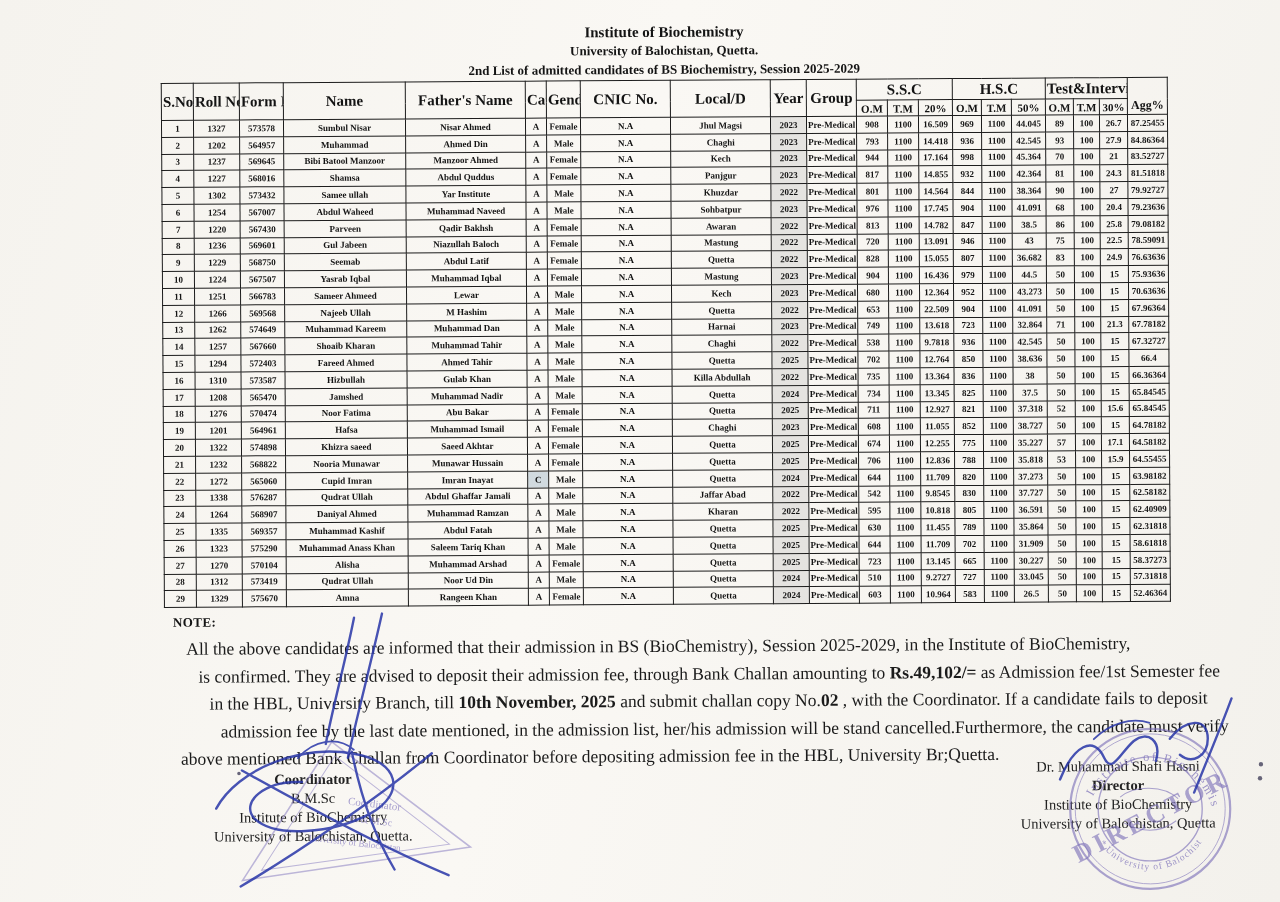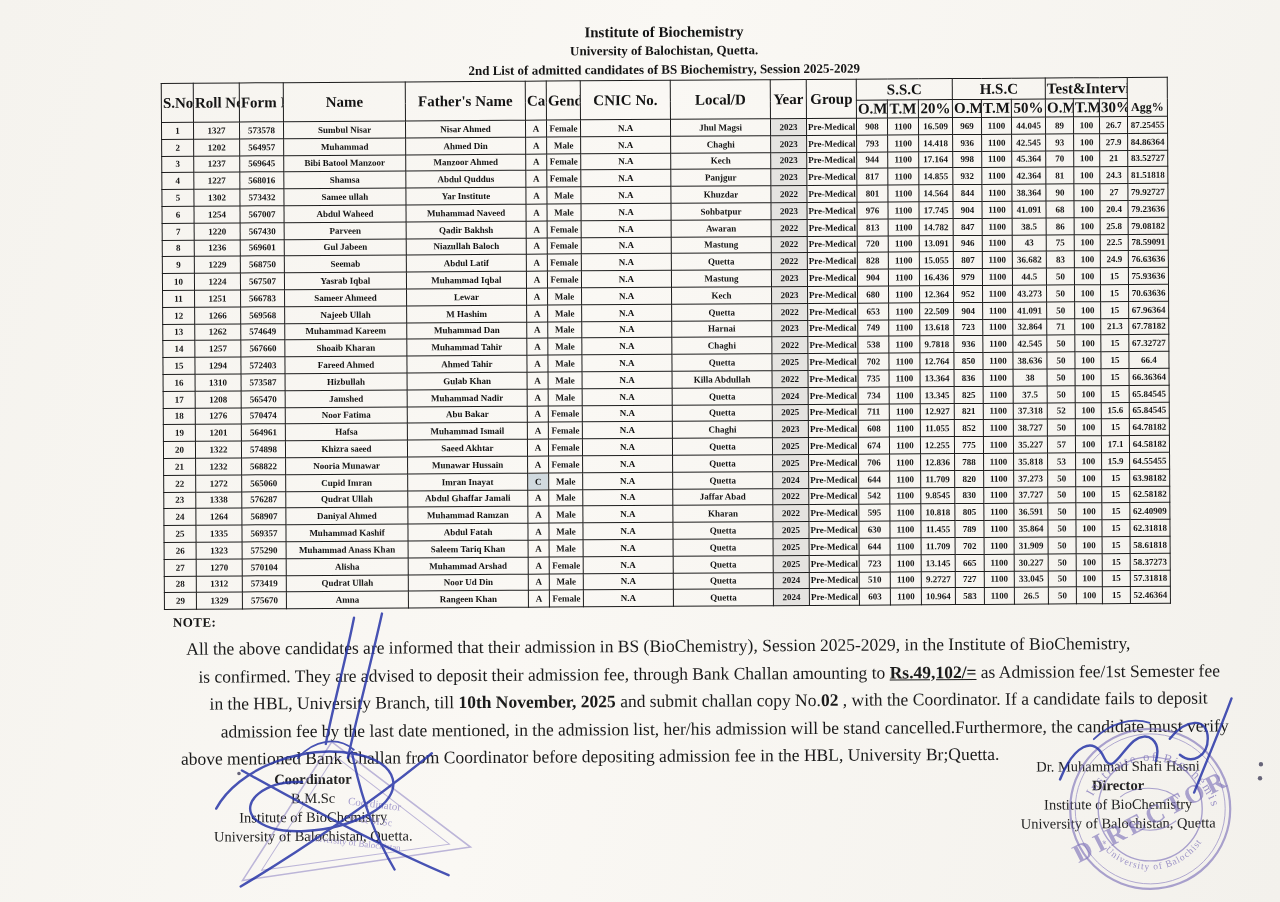--- a/index.html
+++ b/index.html
@@ -17,37 +17,37 @@
   .dh3{font-size:13px;margin-top:3px;}
 
   
   table.adm{position:absolute;left:163px;top:80px;width:1006px;border-collapse:collapse;table-layout:fixed;
     border:1.5px solid #161616;}
   table.adm th,table.adm td{
     border:1px solid #1d1d1d;font-weight:bold;text-align:center;
     padding:0 1px;overflow:hidden;white-space:nowrap;vertical-align:middle;background:transparent;
   }
   table.adm thead th{font-size:15px;height:20px;}
-  table.adm thead tr.sub th{font-size:15px;height:15px;}
+  table.adm thead tr.sub th{font-size:11px;height:15px;}
   table.adm thead th.aggh{font-size:12px;vertical-align:bottom;padding-bottom:1px;}
   table.adm td{font-size:9px;height:15.8px;}
   table.adm td.hl{background:rgba(110,112,120,0.14);margin-top:48px;}
   table.adm td.hlc{background:rgba(105,140,170,0.28);}
 
   
   .note-label{position:absolute;left:172px;top:612px;font-size:13px;font-weight:bold;letter-spacing:.4px;}
   .note{position:absolute;left:0;top:633px;width:1280px;font-size:17.5px;line-height:27.5px;color:#1b1b1b;}
   .note .ln{white-space:nowrap;}
   .ln1{padding-left:185px;}
   .ln2{padding-left:197px;}
   .ln3{padding-left:208px;}
   .ln4{padding-left:219px;}
   .ln5{padding-left:179px;}
   .b{font-weight:bold;margin-top:38px;}
-  .bu{font-weight:bold;text-decoration:underline;}
+  .bu{font-weight:bold;}
 
   
   .sig{position:absolute;text-align:center;font-size:14.5px;line-height:19px;color:#222;}
   .sig-left{left:196px;top:768px;width:230px;}
   .sig-right{left:978px;top:760px;width:276px;}
   .sig .role{font-weight:bold;}
 
   .overlay{position:absolute;inset:0;pointer-events:none;}
 </style>
 </head>

